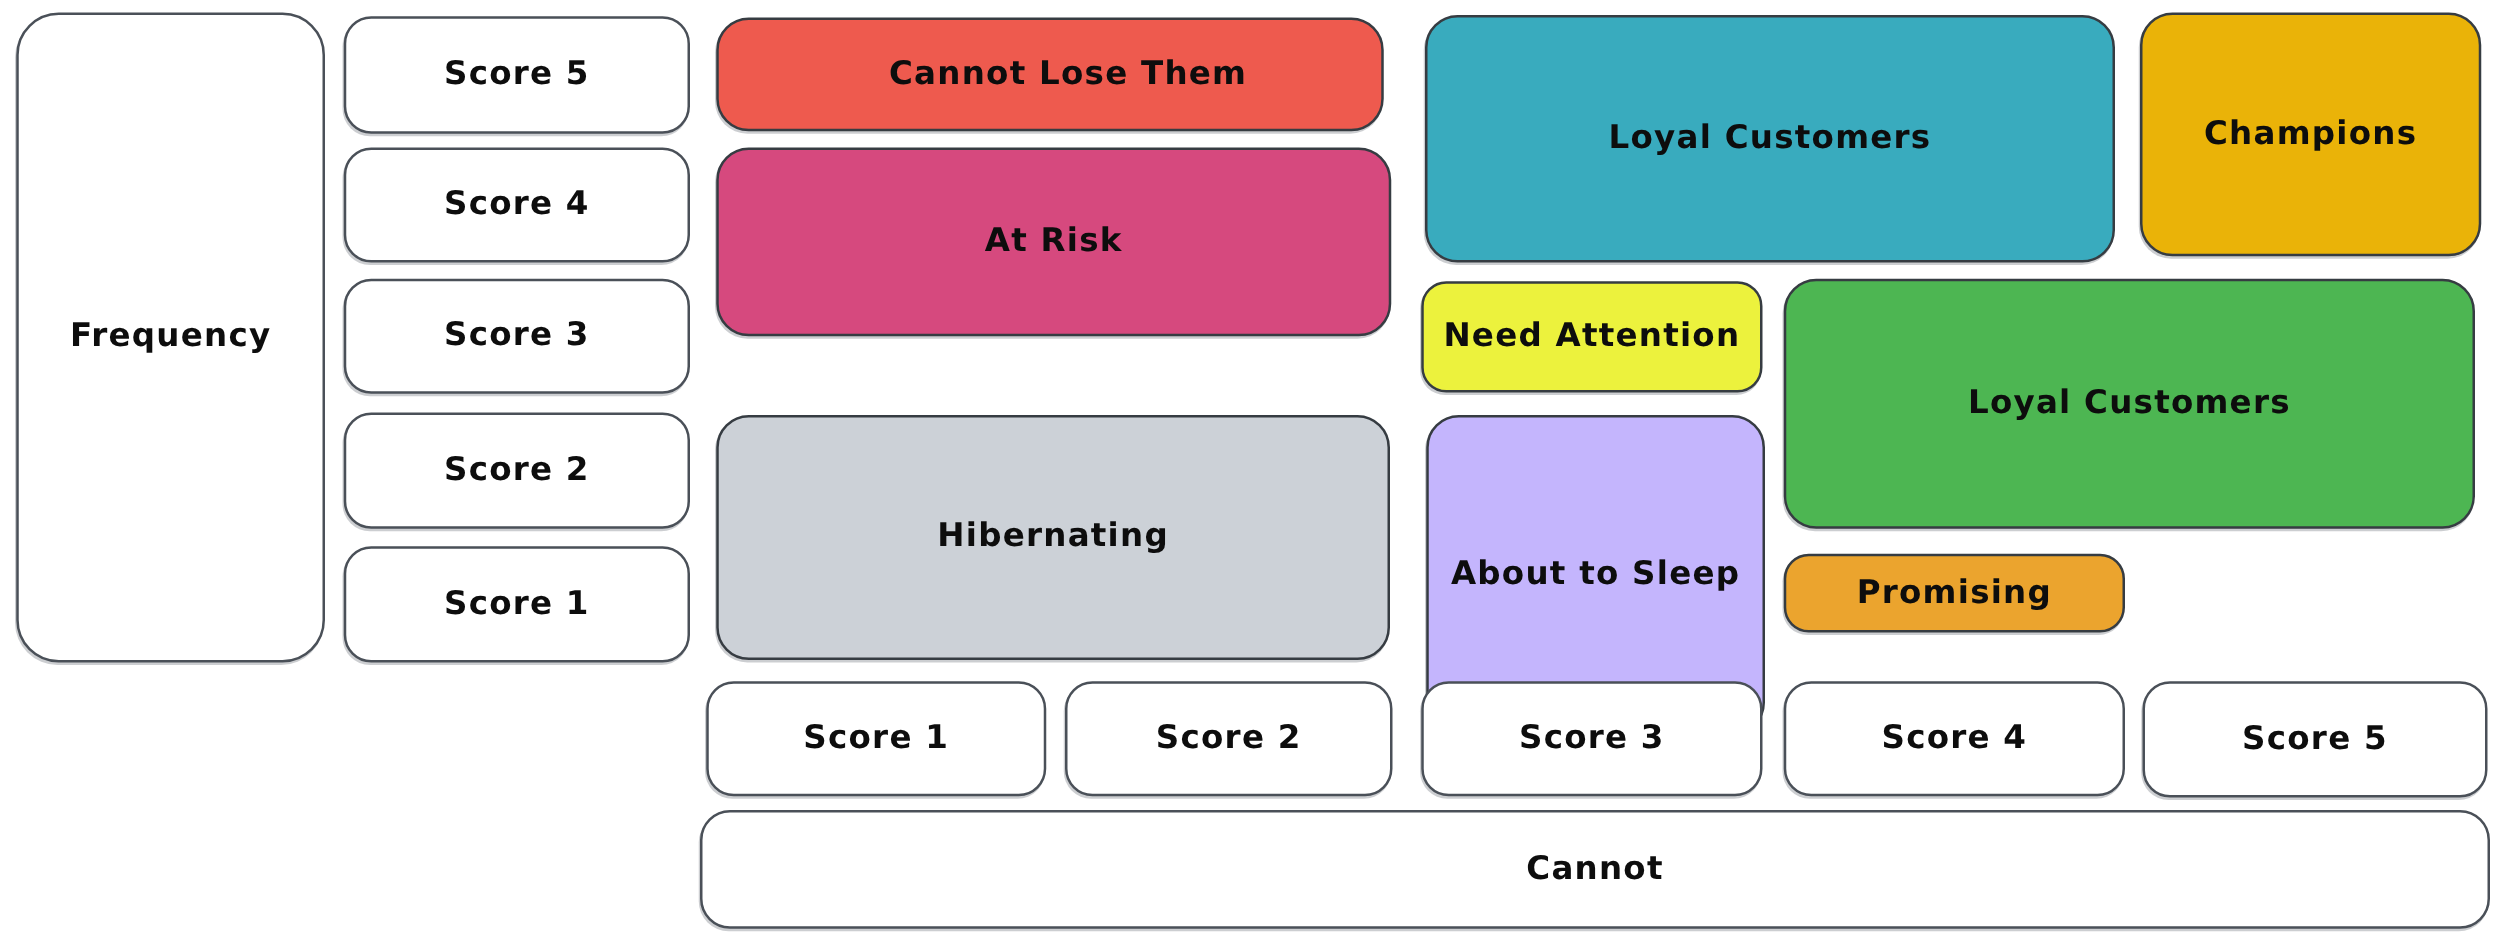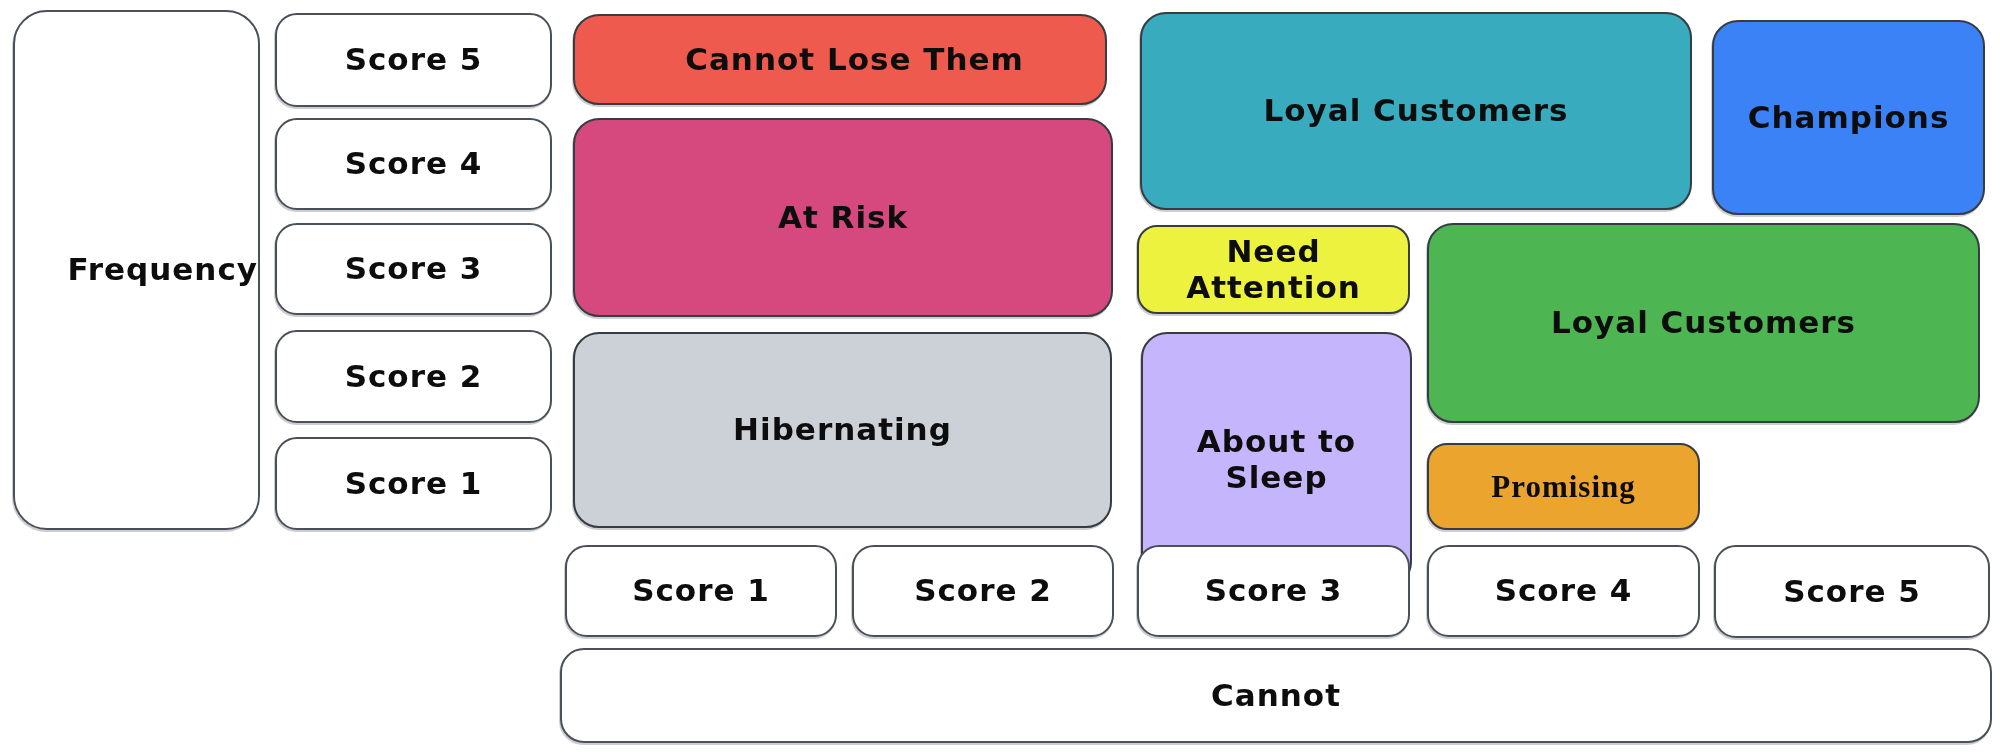--- a/index.html
+++ b/index.html
@@ -19,33 +19,33 @@
     position: absolute;
     box-sizing: border-box;
     display: flex;
     align-items: center;
     justify-content: center;
     text-align: center;
     border: 2px solid #3e444a;
     border-radius: 26px;
     box-shadow: -1px 2px 0 0 rgba(141,147,153,0.45);
     color: #0d0d0d;
-    font-size: 31px;
+    font-size: 26px;
     font-weight: 600;
     letter-spacing: 1px;
     line-height: 1.15;
   }
   .white {
     background: #ffffff;
     border-width: 2px;
     border-color: #4a5058;
     border-radius: 22px;
     font-weight: 600;
   }
-  .axis-tall { border-radius: 34px; justify-content: flex-end; }
+  .axis-tall { border-radius: 34px; }
   .seg { border-color: #363c42; }
   .label { pointer-events: none; }
 </style>
 </head>
 <body>
 
 <div class="canvas">
 
   <div class="box white axis-tall" style="left:13px; top:10px; width:247px; height:520px;">
     <span class="label">Frequency</span>
@@ -64,49 +64,49 @@
     <span class="label">Score 2</span>
   </div>
   <div class="box white" style="left:275px; top:437px; width:277px; height:93px;">
     <span class="label">Score 1</span>
   </div>
 
   <div class="box seg" style="left: 573px; top: 14px; width: 534px; height: 91px; background: rgb(238, 90, 78); padding-left: 29px;">
     <span class="label">Cannot Lose Them</span>
   </div>
 
-  <div class="box seg" style="left: 573px; top: 118px; width: 540px; height: 199px; background: rgb(214, 73, 126);">
+  <div class="box seg" style="left: 573px; top: 118px; width: 540px; height: 151px; background: rgb(214, 73, 126);">
     <span class="label">At Risk</span>
   </div>
 
   <div class="box seg" style="left: 573px; top: 332px; width: 539px; height: 196px; background: rgb(204, 209, 215);">
     <span class="label">Hibernating</span>
   </div>
 
   <div class="box seg" style="left: 1140px; top: 12px; width: 552px; height: 198px; background: rgb(57, 171, 190);">
     <span class="label">Loyal Customers</span>
   </div>
 
-  <div class="box seg" style="left: 1712px; top: 20px; width: 273px; height: 195px; background: #3b82f6;">
+  <div class="box seg" style="left: 1712px; top: 10px; width: 273px; height: 195px; background: #eab308;">
     <span class="label">Champions</span>
   </div>
 
   <div class="box seg" style="left: 1137px; top: 225px; width: 273px; height: 89px; border-radius: 20px; background: rgb(236, 242, 61);">
     <span class="label">Need Attention</span>
   </div>
 
   <div class="box seg" style="left: 1141px; top: 332px; width: 271px; height: 256px; background: #c4b5fd;">
     <span class="label">About to Sleep</span>
   </div>
 
   <div class="box seg" style="left: 1427px; top: 223px; width: 553px; height: 200px; background: rgb(77, 182, 82);">
     <span class="label">Loyal Customers</span>
   </div>
 
-  <div class="box seg" style="left: 1427px; top: 443px; width: 273px; height: 87px; border-radius: 20px; background: rgb(235, 164, 46); font-family: Liberation Serif, serif;">
+  <div class="box seg" style="left: 1427px; top: 443px; width: 273px; height: 63px; border-radius: 20px; background: rgb(235, 164, 46);">
     <span class="label">Promising</span>
   </div>
 
 
   <div class="box white" style="left:565px; top:545px; width:272px; height:92px;">
     <span class="label">Score 1</span>
   </div>
   <div class="box white" style="left:852px; top:545px; width:262px; height:92px;">
     <span class="label">Score 2</span>
   </div>

